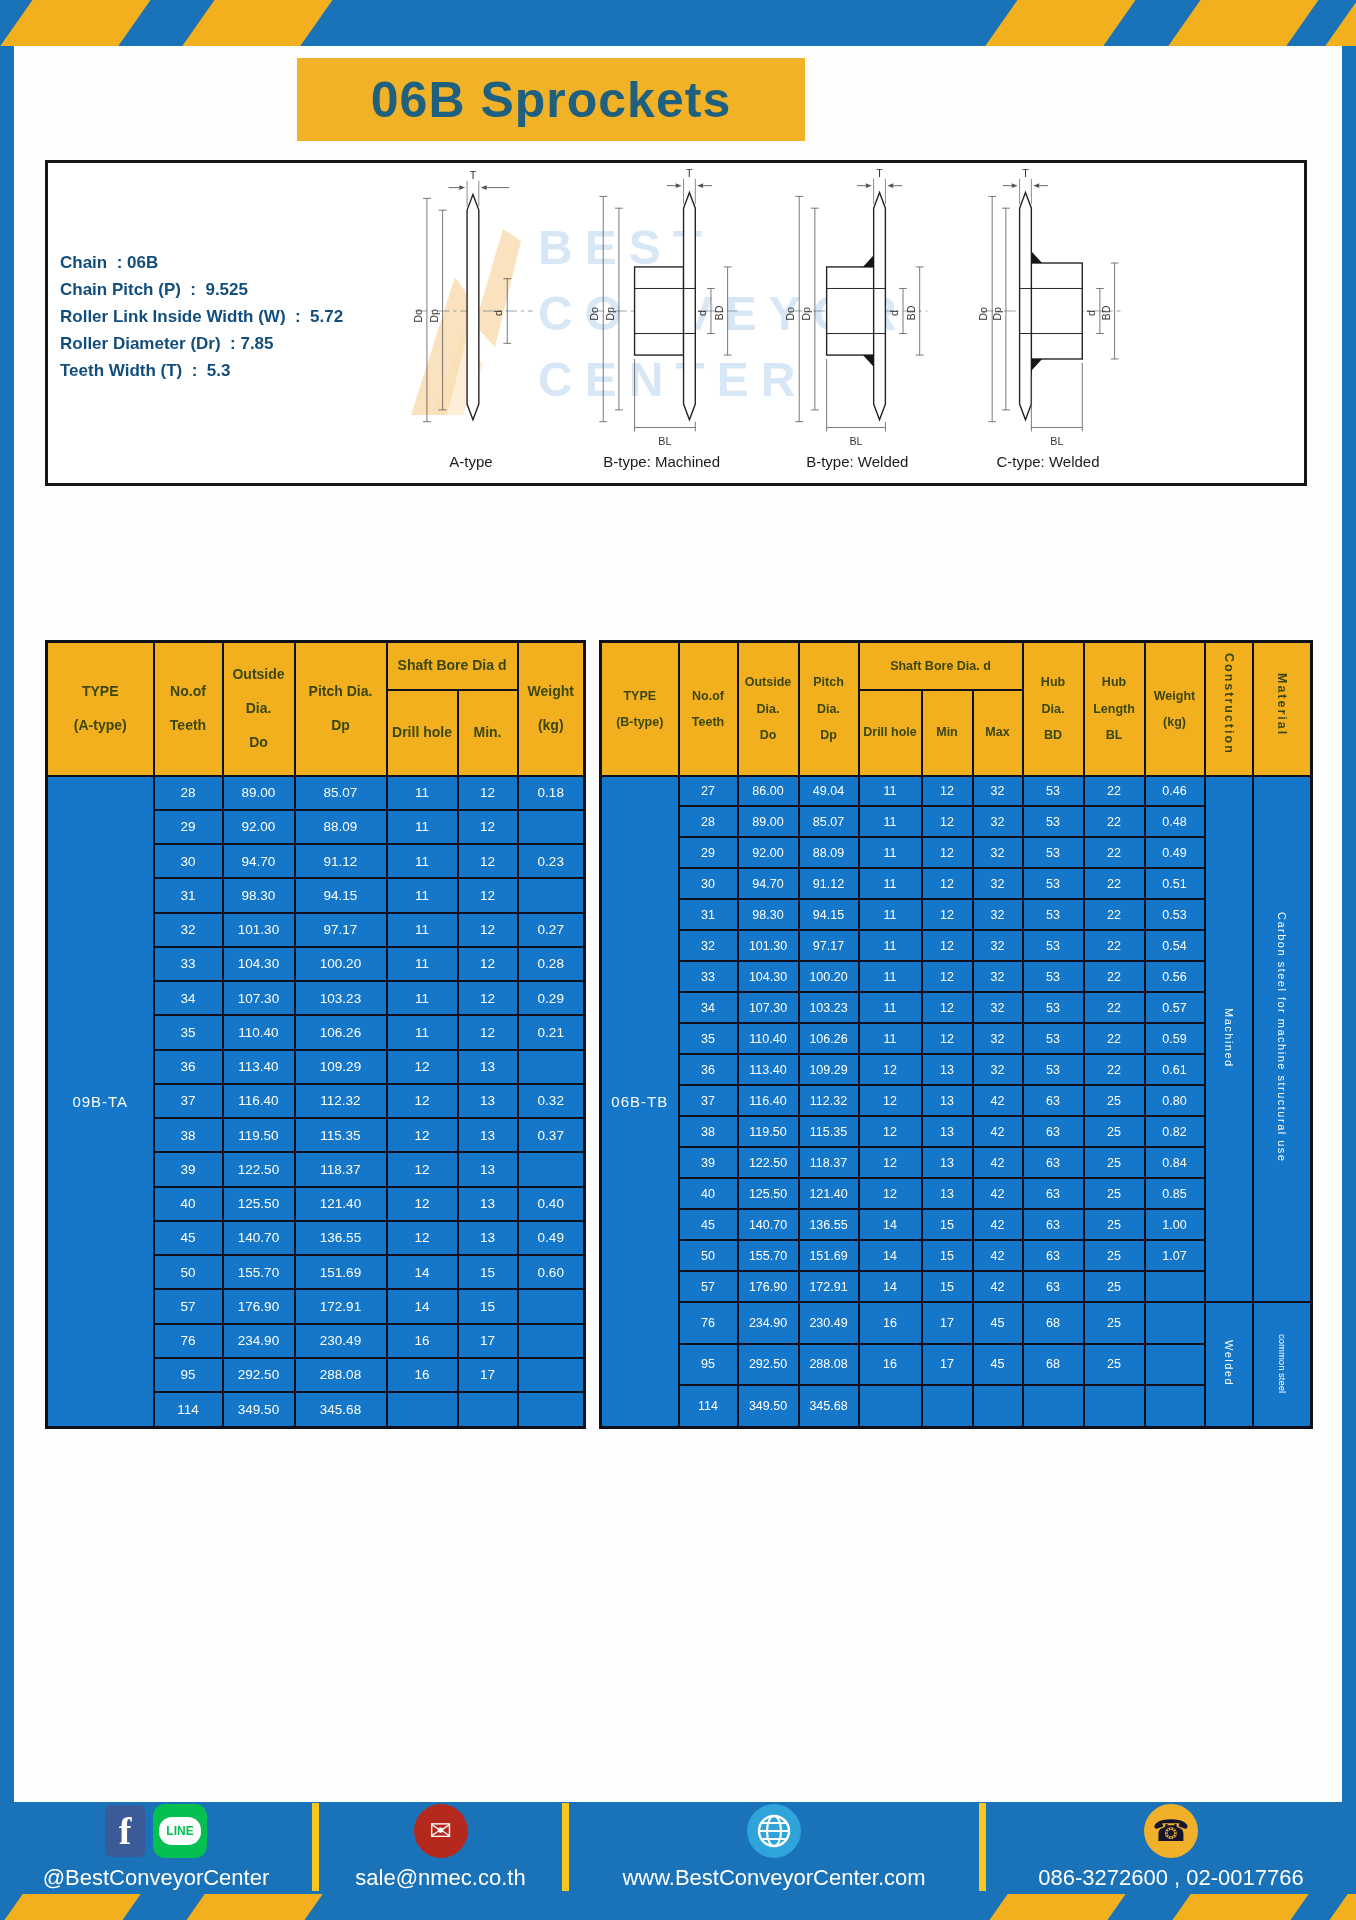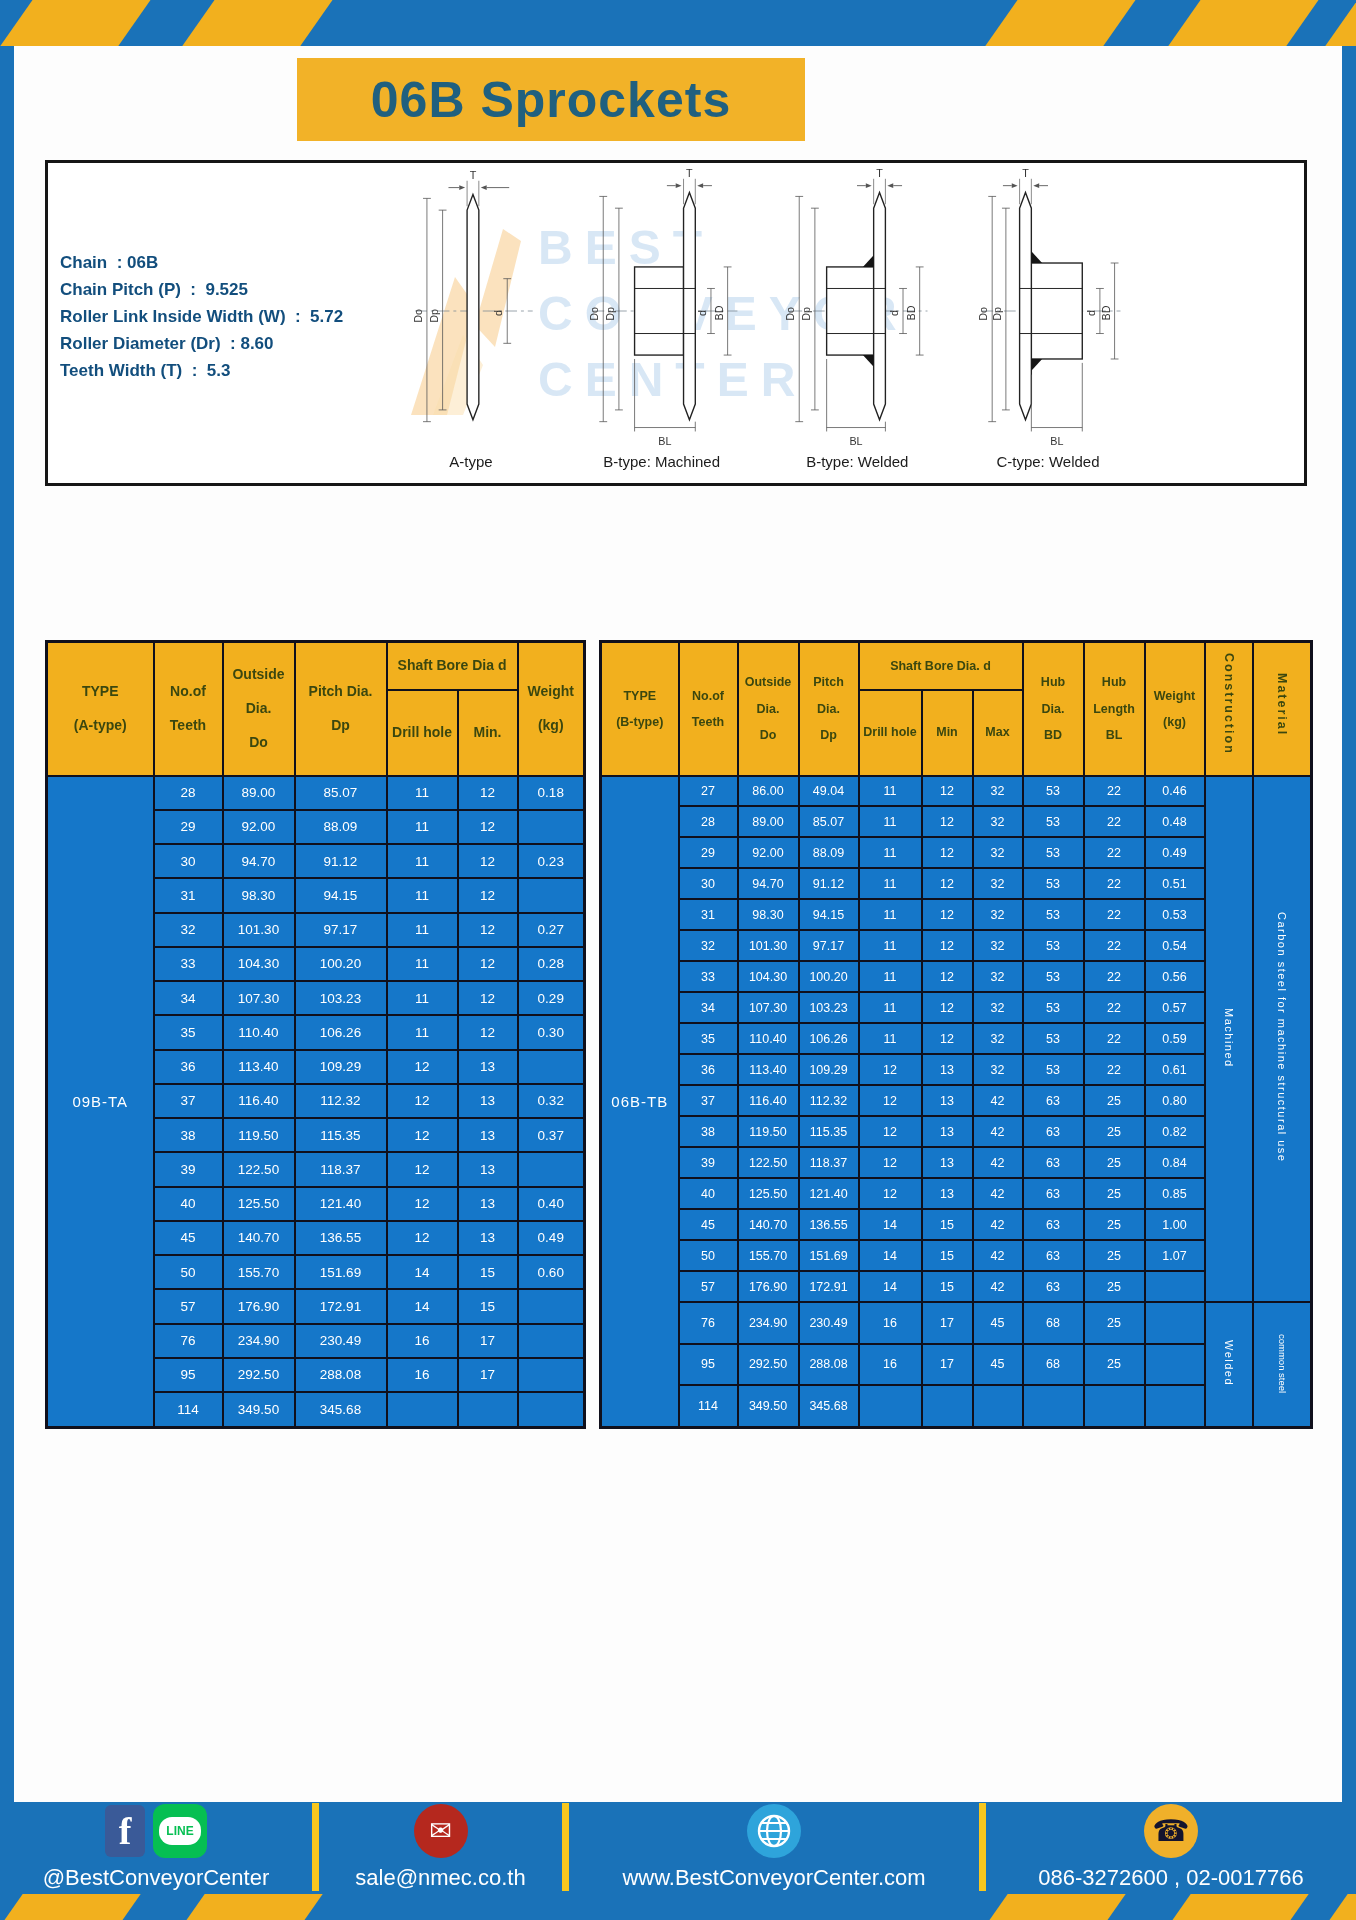--- a/index.html
+++ b/index.html
@@ -96,21 +96,21 @@
       </svg>
       <div class="wm-text">BEST
 CONVEYOR
 CENTER</div>
     </div>
 
     <div class="specs">
       <div class="spec-line">Chain  : 06B</div>
       <div class="spec-line">Chain Pitch (P)  :  9.525</div>
       <div class="spec-line">Roller Link Inside Width (W)  :  5.72</div>
-      <div class="spec-line">Roller Diameter (Dr)  : 8.60</div>
+      <div class="spec-line">Roller Diameter (Dr)  : 7.85</div>
       <div class="spec-line">Teeth Width (T)  :  5.3</div>
     </div>
 
     <div class="figs">
 
       <div class="fig">
         <svg width="150" viewBox="0 0 150 290">
           <path d="M18,145 H138" stroke="#7d8a96" stroke-width="0.8" stroke-dasharray="12 4 3 4" fill="none"></path>
           <path d="M71,42 L77,26 L83,42 V240 L77,256 L71,240 Z" fill="#fff" stroke="#222" stroke-width="1.4"></path>
           <path d="M71,38 V12 M83,38 V12" stroke="#555" stroke-width="0.7" fill="none"></path>
@@ -296,21 +296,21 @@
           <td>11</td>
           <td>12</td>
           <td>0.29</td>
         </tr>
         <tr>
           <td>35</td>
           <td>110.40</td>
           <td>106.26</td>
           <td>11</td>
           <td>12</td>
-          <td>0.30</td>
+          <td>0.21</td>
         </tr>
         <tr>
           <td>36</td>
           <td>113.40</td>
           <td>109.29</td>
           <td>12</td>
           <td>13</td>
           <td></td>
         </tr>
         <tr>

